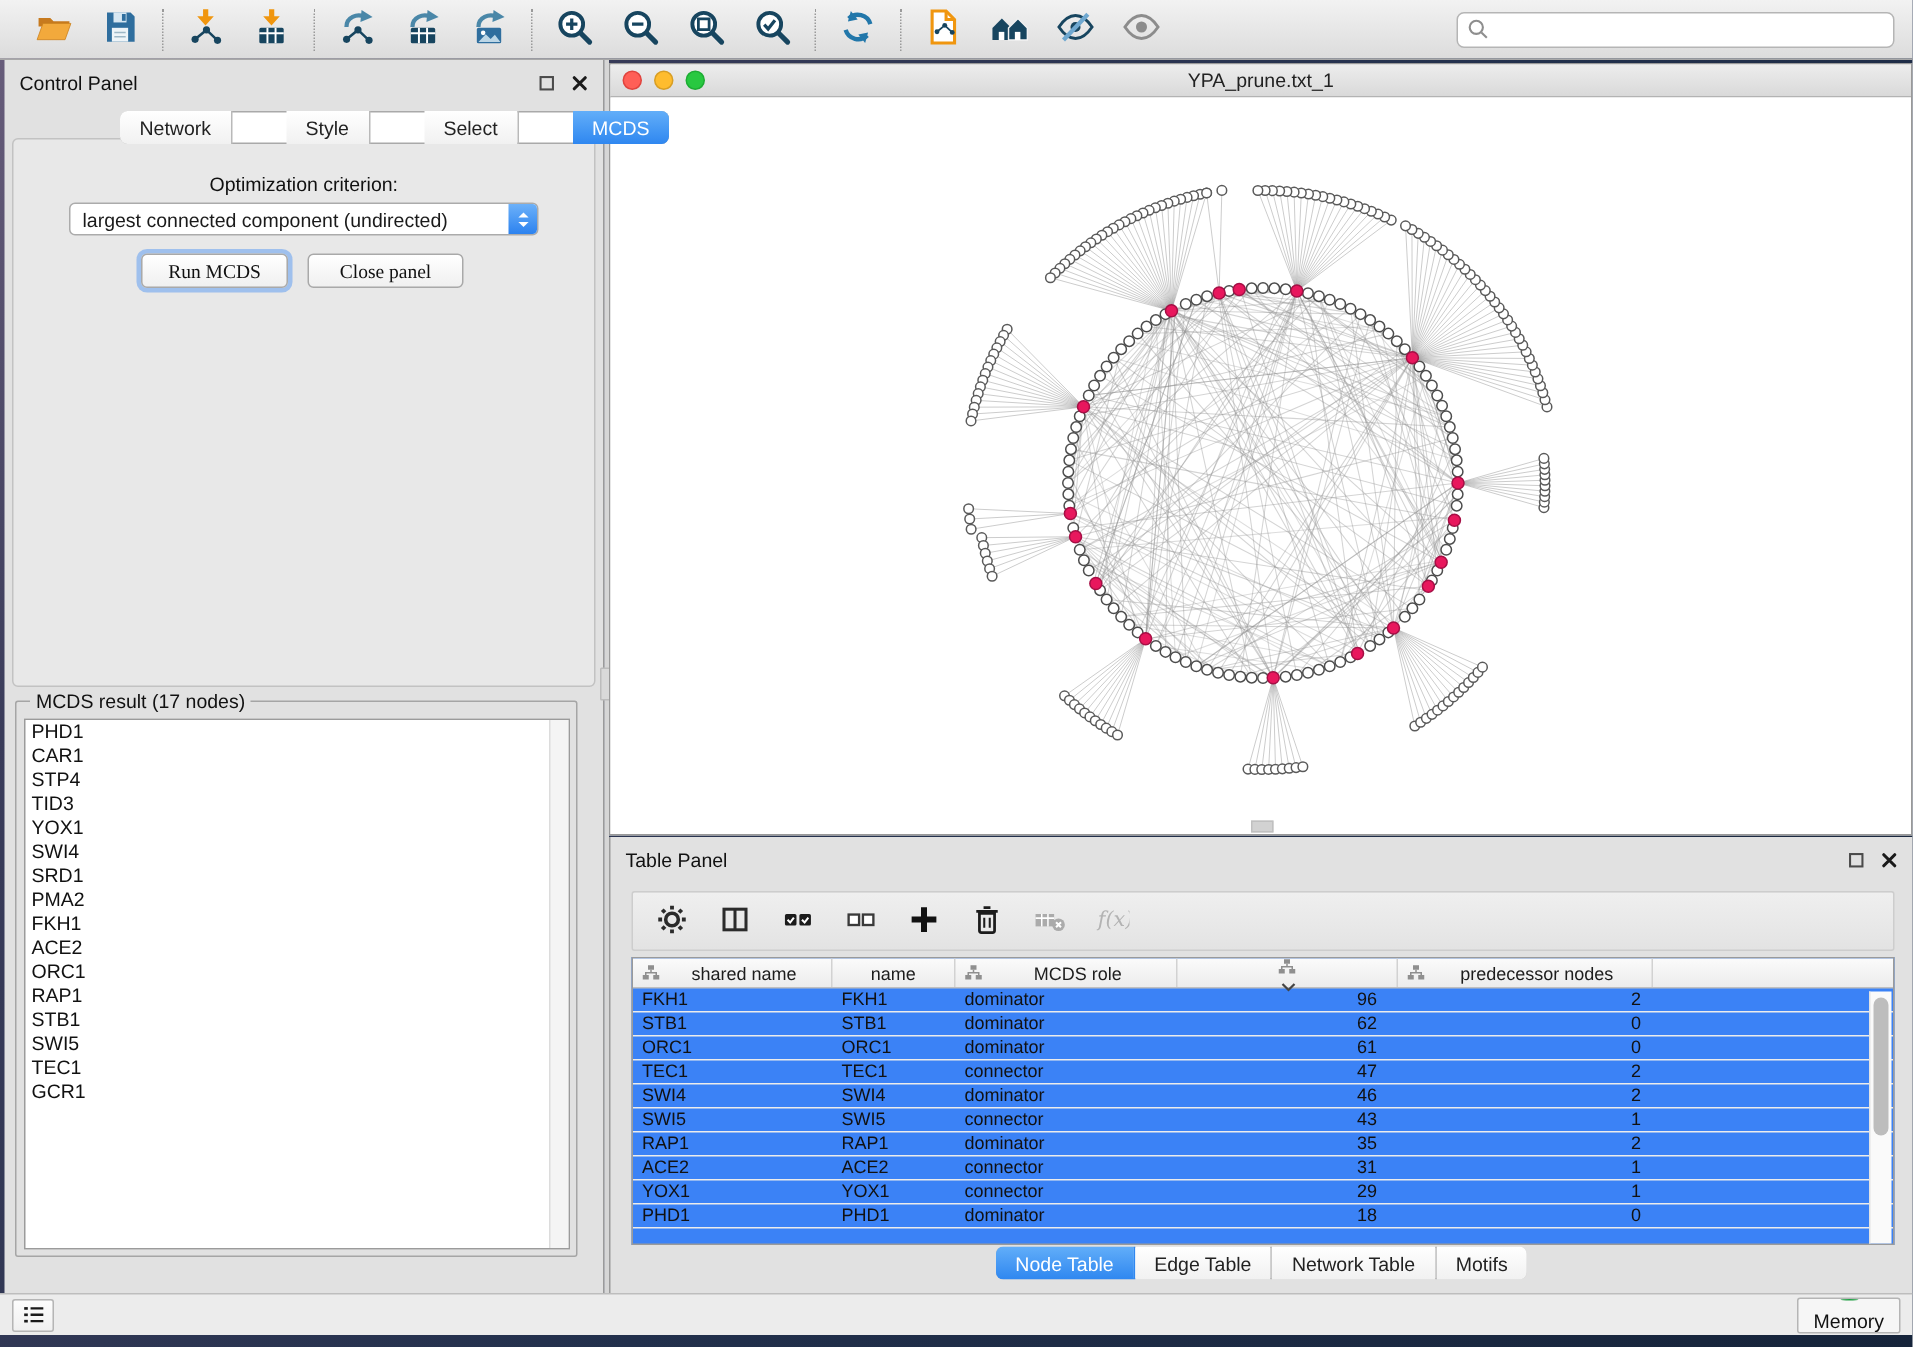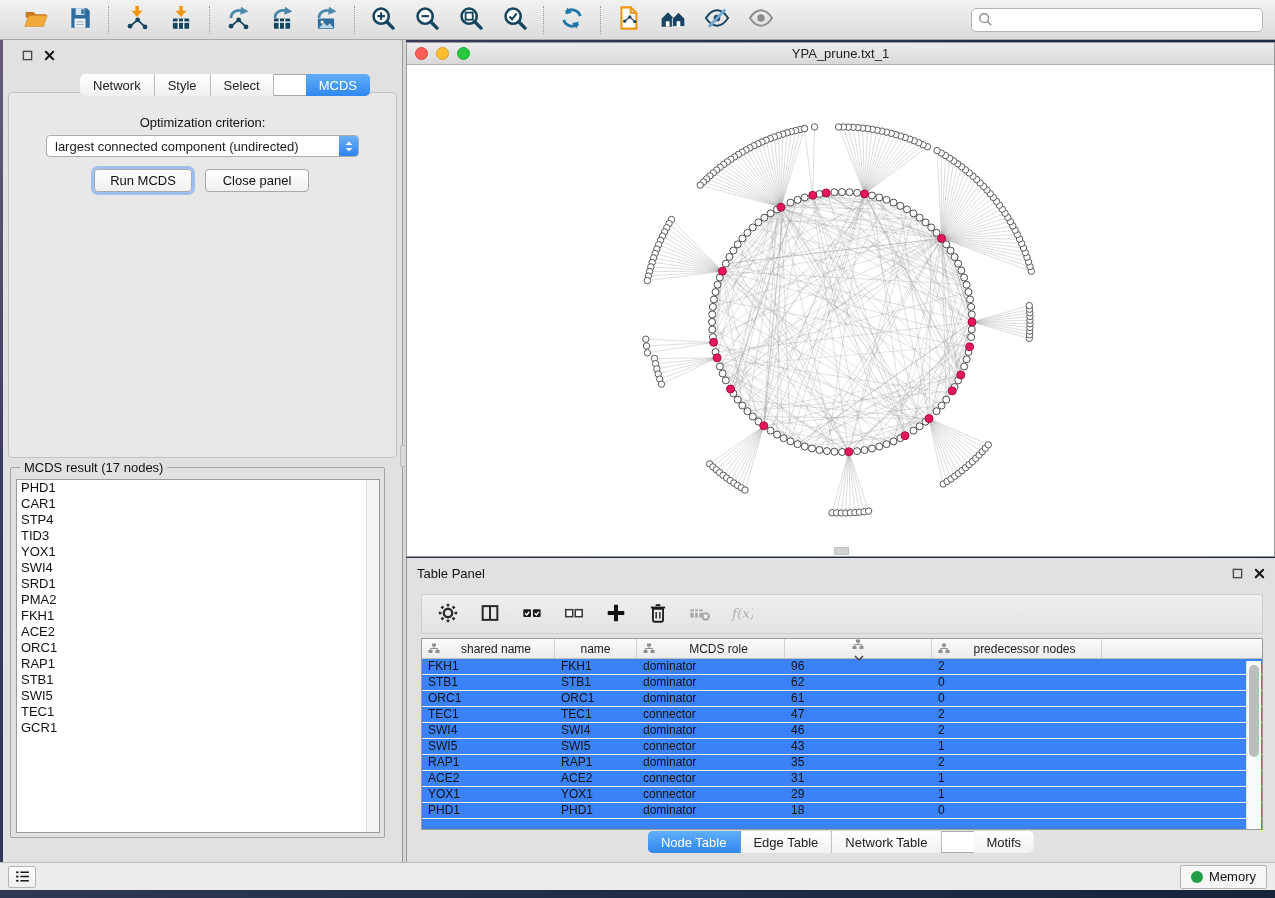--- a/index.html
+++ b/index.html
@@ -28,37 +28,37 @@
     background:#e1e1e1; border-right:1px solid #9a9a9a; }
   .panel-header { height:26px; display:flex; align-items:center; padding:4px 8px 0 10px; font-size:13px; color:#111; }
   .panel-header .ph-title { flex:1; }
   .win-ic { width:16px; height:16px; display:flex; align-items:center; justify-content:center; margin-left:6px; }
   .win-ic svg { width:11px; height:11px; }
 
   .seg-tabs { position:absolute; display:flex; height:22px; border-radius:5px;
     box-shadow:0 0 0 1px #a9a9a9 inset; background:#fff; overflow:hidden; z-index:3; }
   .seg-tab { padding:0 13px; display:flex; align-items:center; font-size:13px; color:#222;
     border-right:1px solid #b9b9b9; background:linear-gradient(#ffffff,#f1f1f1); white-space:nowrap; }
-  .seg-tab:last-child { border-right:none;margin-left:32px; }
+  .seg-tab:last-child { border-right:none; }
   .seg-tab.active { background:linear-gradient(#62aef9,#2f87f0); color:#fff; border-right-color:#2f87f0; }
-  #cpTabs { left:77px; top:34px; }
+  #cpTabs { left:77px; top:34px;gap:36px; }
 
   .inner-panel { position:absolute; left:5px; top:52px; width:389px; height:366px;
     background:#e8e8e8; border:1px solid #c2c2c2; border-radius:4px; }
   .opt-label { position:absolute; left:0; top:22px; width:100%; text-align:center; font-size:13px; color:#111; }
   .dropdown { position:absolute; left:37px; top:42px; width:313px; height:22px; background:#fff;
     border:1px solid #ababab; border-radius:4px; display:flex; align-items:center; font-size:13px;justify-content:space-between; }
   .dropdown .dd-text { flex:1; padding-left:8px; white-space:nowrap; overflow:hidden; }
   .dropdown .dd-stepper { width:19px; height:20px; margin:0; border-radius:0 3px 3px 0;
     background:linear-gradient(#6cb1f9,#2c82ef); display:flex; align-items:center; justify-content:center; }
   .dropdown .dd-stepper svg { width:12px; height:13px; }
   .btn-row { position:absolute; left:0; top:76px; width:100%; }
   .mac-btn { position:absolute; height:23px; background:linear-gradient(#ffffff,#f0f0f0);
     border:1px solid #a9a9a9; border-radius:4px; font-size:13px; color:#111;
-    font-family:Liberation Sans, sans-serif; text-align:center; line-height:21px; }
+    font-family:Liberation Serif, serif; text-align:center; line-height:21px; }
   .mac-btn.focused { box-shadow:0 0 0 3px rgba(110,165,240,.6); }
 
   .fieldset { position:absolute; left:7px; top:427px; width:375px; height:371px;
     border:1px solid #a5a5a5; border-radius:2px; }
   .fieldset .legend { position:absolute; left:9px; top:-8px; background:#e1e1e1; padding:0 4px;
     font-size:13px; color:#111; }
   .listbox { position:absolute; left:5px; top:11px; right:4px; bottom:4px; background:#fff;
     border:1px solid #9b9b9b; overflow:hidden; }
   .listbox .scrolltrack { position:absolute; top:0; right:0; width:13px; bottom:0;
     background:#f4f4f4; border-left:1px solid #dcdcdc; }
@@ -98,34 +98,34 @@
   .grid-head { display:flex; height:20px; background:linear-gradient(#fbfbfb,#ececec);
     border-bottom:1px solid #bfbfbf; }
   .gh-cell { display:flex; align-items:center; border-right:1px solid #d2d2d2; font-size:12px;
     color:#1c1c1c; padding:0 4px; position:relative; }
   .gh-cell .gh-icon { width:12px; height:12px; margin:0 2px; flex:0 0 auto; }
   .gh-cell .gh-label { flex:1; text-align:center; white-space:nowrap; overflow:hidden; }
   .gh-cell .gh-sort { width:10px; height:7px; margin-left:2px; flex:0 0 auto; }
   .grid-body { position:relative; }
   .grid-row { display:flex; height:16px; border-bottom:1px solid #ececec; }
   .g-cell { font-size:12px; line-height:15px; white-space:nowrap; overflow:hidden; padding:0 6px; color:#111; }
-  .g-cell.num { text-align:left; }
+  .g-cell.num { text-align:right; }
   .grid-scroll { position:absolute; top:22px; right:1px; width:15px; height:168px; background:#fafafa;
     border-left:1px solid #e2e2e2; }
   .grid-thumb { position:absolute; left:2px; top:4px; width:10px; height:92px; background:#bdbdbd; border-radius:5px; }
   #tableTabs { left:50%; transform:translateX(-50%); top:273px; }
 
   
   .status-bar { position:absolute; left:0; top:862px; width:1275px; height:28px;
     background:#ececec; border-top:1px solid #bdbdbd; display:flex; align-items:center; padding:0 8px; }
   .sb-left-btn { width:28px; height:22px; background:linear-gradient(#fdfdfd,#f0f0f0);
     border:1px solid #b5b5b5; border-radius:2px; display:flex; align-items:center; justify-content:center; }
   .sb-left-btn svg { width:17px; height:17px; }
   .memory-btn { margin-left:auto; height:24px; background:#f6f6f6; border:1px solid #b5b5b5;
-    border-radius:2px; display:flex; align-items:center; gap:6px; padding:0 10px; font-size:13px; color:#111; }
+    border-radius:2px; display:flex; align-items:center; gap:6px; padding:0 10px; font-size:13px; color:#111;flex-direction:column; }
   .memory-dot { width:12px; height:12px; border-radius:50%; background:#1f9e43; }
 </style>
 </head>
 <body>
 
 <div class="toolbar">
   <div id="toolbarGroups" style="display:flex;align-items:center;">
       <div class="tb-group">
         <div class="tb-btn">
           <span><svg viewBox="0 0 24 24" xmlns="http://www.w3.org/2000/svg">
@@ -298,20 +298,21 @@
     <svg viewBox="0 0 15 15">
         <circle cx="6.2" cy="6.2" r="4.4" fill="none" stroke="#8e8e8e" stroke-width="1.4"></circle>
         <line x1="9.6" y1="9.6" x2="13.2" y2="13.2" stroke="#8e8e8e" stroke-width="1.4"></line>
       </svg>
     <input placeholder="" style="">
   </div>
 </div>
 
 <div class="control-panel">
   <div class="panel-header">
+    <span class="ph-title">Control Panel</span>
     <span class="win-ic">
         <svg viewBox="0 0 12 12">
           <rect x="1.5" y="1.5" width="9" height="9" fill="none" stroke="#4a4a4a" stroke-width="1.5"></rect>
         </svg>
       </span>
     <span class="win-ic">
         <svg viewBox="0 0 12 12">
           <path d="M2 2l8 8M10 2l-8 8" stroke="#1a1a1a" stroke-width="2.3" stroke-linecap="round"></path>
         </svg>
       </span>

